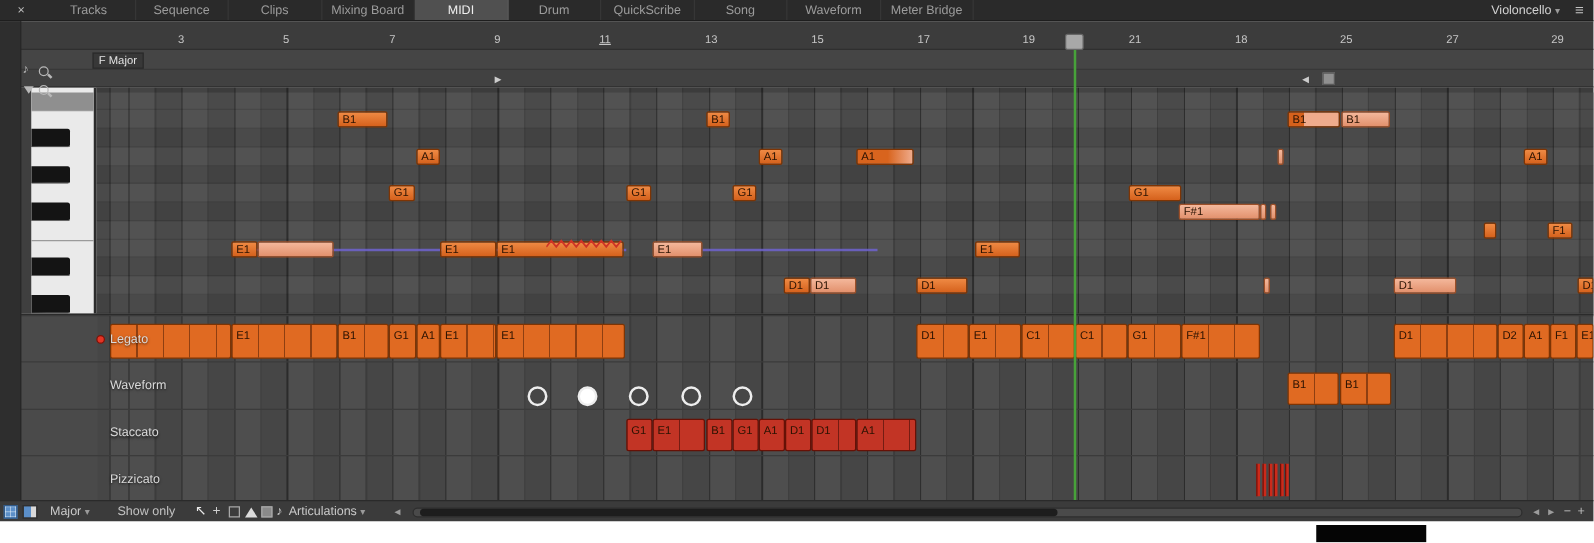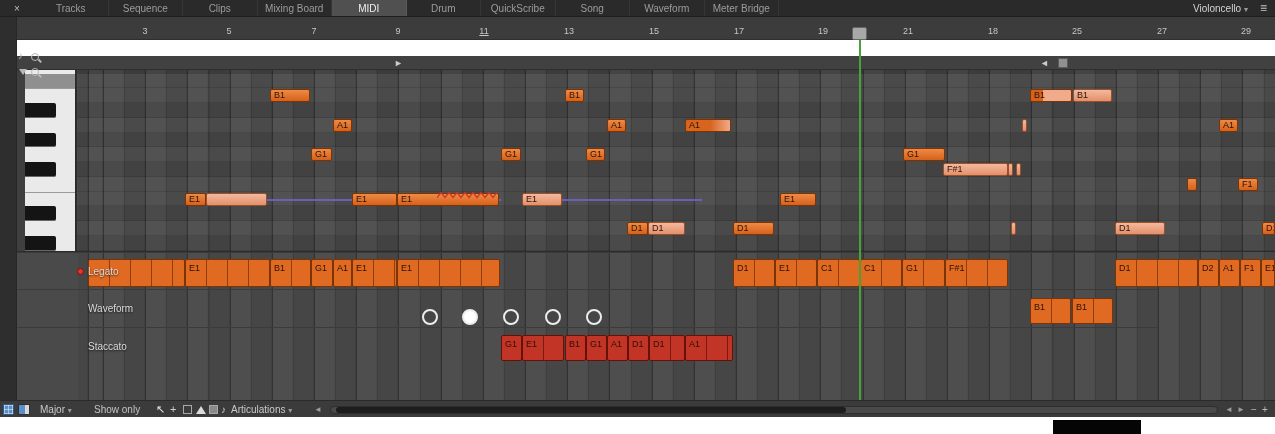--- a/index.html
+++ b/index.html
@@ -44,21 +44,21 @@
   .graykey{position:absolute;left:0;width:52px;height:14.75px;background:#8f8f8f}
   .rnote{position:absolute;height:13px;border-radius:2px;font-size:9px;line-height:11px;padding-left:3px;color:#2a1202;white-space:nowrap;overflow:hidden;z-index:3}
   .rnote.normal{background:linear-gradient(180deg,#ef8a44,#d5611c);border:1px solid #7d3404}
   .rnote.salmon{background:linear-gradient(180deg,#f4b89c,#e2906c);border:1px solid #9c4f28}
   .rnote.mixed{background:linear-gradient(90deg,#d5611c 0 12px,#efab8c 12px);border:1px solid #7d3404}
   .rnote.fade{background:linear-gradient(90deg,#d8641e 0 55%,#efab8c);border:1px solid #7d3404}
   .ctl{position:absolute;height:2px;background:#6f63cf;opacity:.85;z-index:2}
 
   
   .lanes{left:0;top:251px;width:1275px;height:149px;background:#4a4a4a;border-top:1px solid #2b2b2b;overflow:hidden}
-  .lane{position:absolute;left:0;width:1158px;border-top:1px solid #3b3b3b}
+  .lane{position:absolute;left:0;width:1275px;border-top:1px solid #3b3b3b}
   .lname{position:absolute;left:88px;top:13px;font-size:10px;color:#dadada;z-index:5;text-shadow:0 1px 2px rgba(0,0,0,.7)}
   .recdot{position:absolute;left:77px;top:15px;width:7px;height:7px;border-radius:50%;background:#e33424;border:1px solid #7e1208;z-index:6}
   .lnote{position:absolute;font-size:9px;color:#2a1202;padding:3px 0 0 3px;border-radius:2px;overflow:hidden;white-space:nowrap;z-index:2}
   .lnote.org{background-color:#e06a22;border:1px solid #7d3404;background-image:repeating-linear-gradient(90deg,transparent 0 20.1px,rgba(60,20,0,.5) 20.1px 21.1px)}
   .lnote.red{background-color:#c23425;border:1px solid #661106;background-image:repeating-linear-gradient(90deg,transparent 0 20.1px,rgba(40,5,0,.5) 20.1px 21.1px)}
   .tdot{position:absolute;width:16px;height:16px;border:2.5px solid #ededed;border-radius:50%;background:transparent;z-index:3}
   .tdot.filled{background:#ffffff}
   .stripe{position:absolute;width:3px;height:26px;background:#cc2a1a;border-left:1px solid #701008;z-index:3}
 
   
@@ -137,20 +137,23 @@
       <div class="rnum" style="left: 654px; margin-top: 44px;">15</div>
       <div class="rnum" style="left: 739px;">17</div>
       <div class="rnum" style="left: 823px;">19</div>
       <div class="rnum" style="left: 908px;">21</div>
       <div class="rnum" style="left: 993px;">18</div>
       <div class="rnum" style="left: 1077px;">25</div>
       <div class="rnum" style="left: 1162px;">27</div>
       <div class="rnum" style="left: 1246px;">29</div>
     </div>
 
+  <div class="keysig abs">
+    <span class="keysig-label">F Major</span>
+  </div>
 
   <div class="markers abs">
     <span id="playMarker" class="mk" style="left: 394px;">►</span>
     <span id="punchMarker" class="mk" style="left: 1040px;">◄</span>
     <div id="punchSquare" style="left: 1058px;"></div>
   </div>
 
   <div class="roll abs" id="roll">
     <div id="rows">
         <div class="rrow light" style="top: 3.5px;"></div>
@@ -254,20 +257,29 @@
         <div class="lname">Staccato</div>
         <div class="lnote red" style="left: 501px; top: 7px; width: 21px; height: 26px;">G1</div>
         <div class="lnote red" style="left: 522px; top: 7px; width: 42px; height: 26px;">E1</div>
         <div class="lnote red" style="left: 565px; top: 7px; width: 21px; height: 26px;">B1</div>
         <div class="lnote red" style="left: 586px; top: 7px; width: 21px; height: 26px;">G1</div>
         <div class="lnote red" style="left: 607px; top: 7px; width: 21px; height: 26px;">A1</div>
         <div class="lnote red" style="left: 628px; top: 7px; width: 21px; height: 26px;">D1</div>
         <div class="lnote red" style="left: 649px; top: 7px; width: 36px; height: 26px;">D1</div>
         <div class="lnote red" style="left: 685px; top: 7px; width: 48px; height: 26px;">A1</div>
       </div>
+      <div class="lane" style="top: 111.75px; height: 37.25px;">
+        <div class="lname">Pizzicato</div>
+        <div class="stripe" style="left: 1005px; top: 6px;"></div>
+        <div class="stripe" style="left: 1010px; top: 6px;"></div>
+        <div class="stripe" style="left: 1015px; top: 6px;"></div>
+        <div class="stripe" style="left: 1019px; top: 6px;"></div>
+        <div class="stripe" style="left: 1024px; top: 6px;"></div>
+        <div class="stripe" style="left: 1028px; top: 6px;"></div>
+      </div>
     </div>
 
   <div id="playhead" class="abs" style="left: 859px;"></div>
   <div id="playheadHandle" class="abs" style="left: 852px;"></div>
 
   <div class="zoomicons">
     <span class="lr-note">♪</span>
     <span class="mag" style="left:13px;top:1px"></span>
     <div class="lr-tri"></div>
     <span class="mag" style="left:13px;top:16px"></span>

